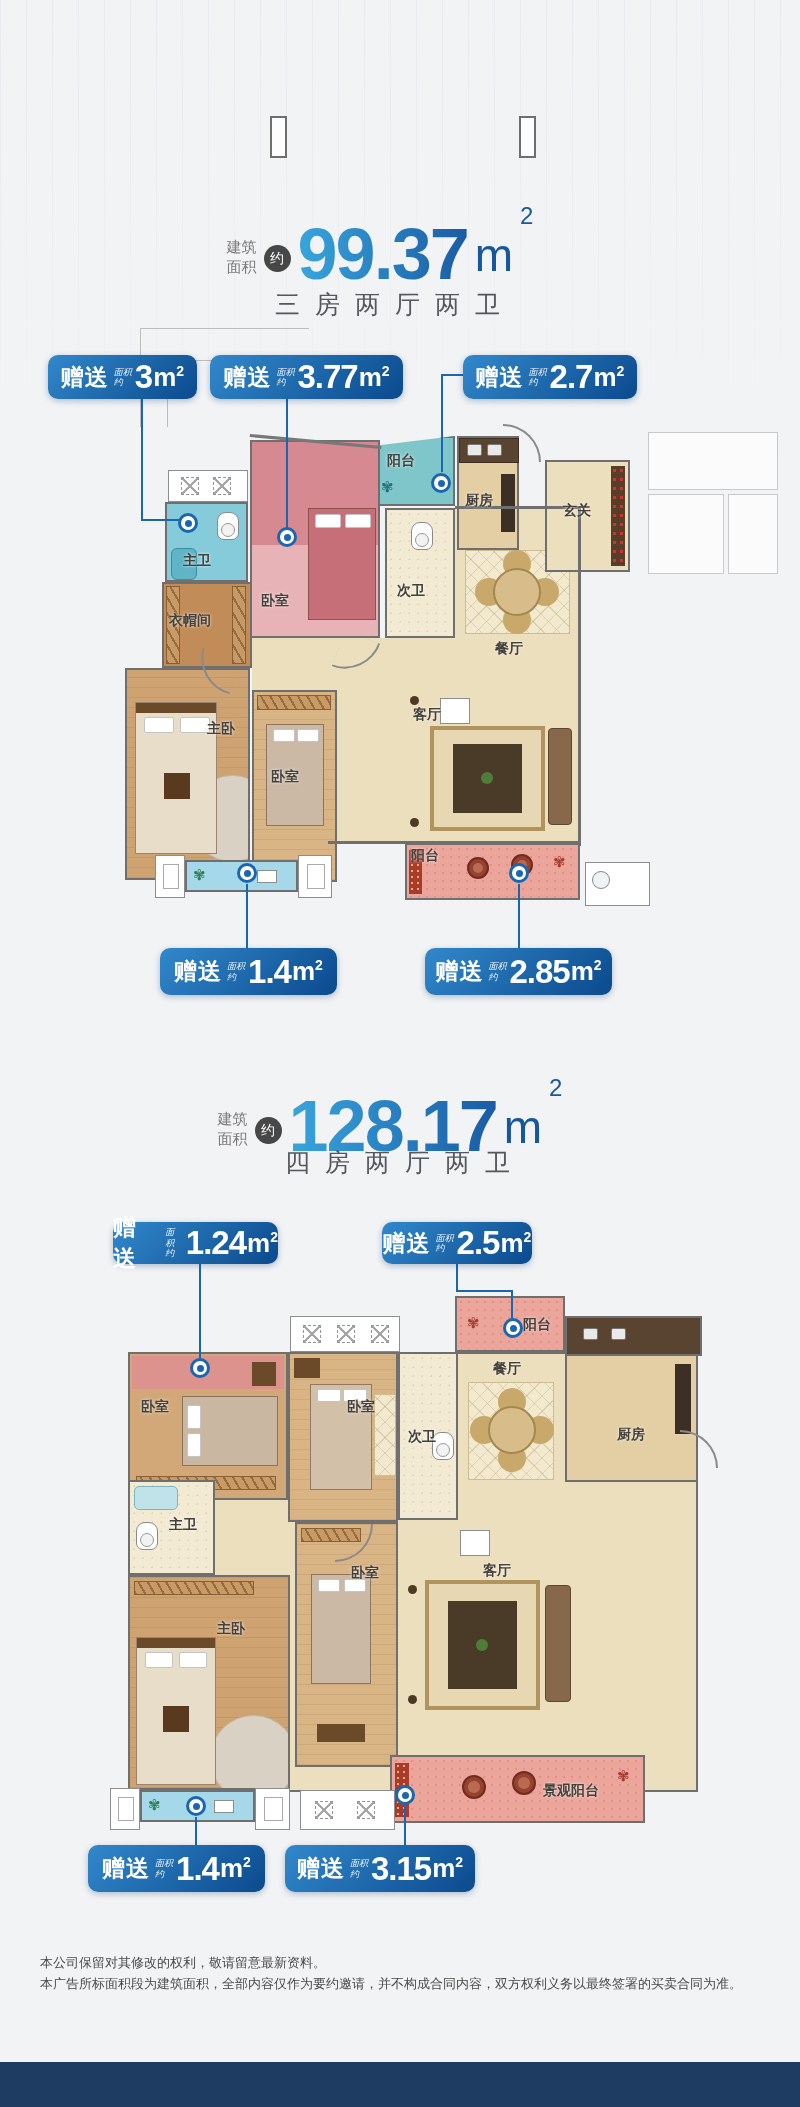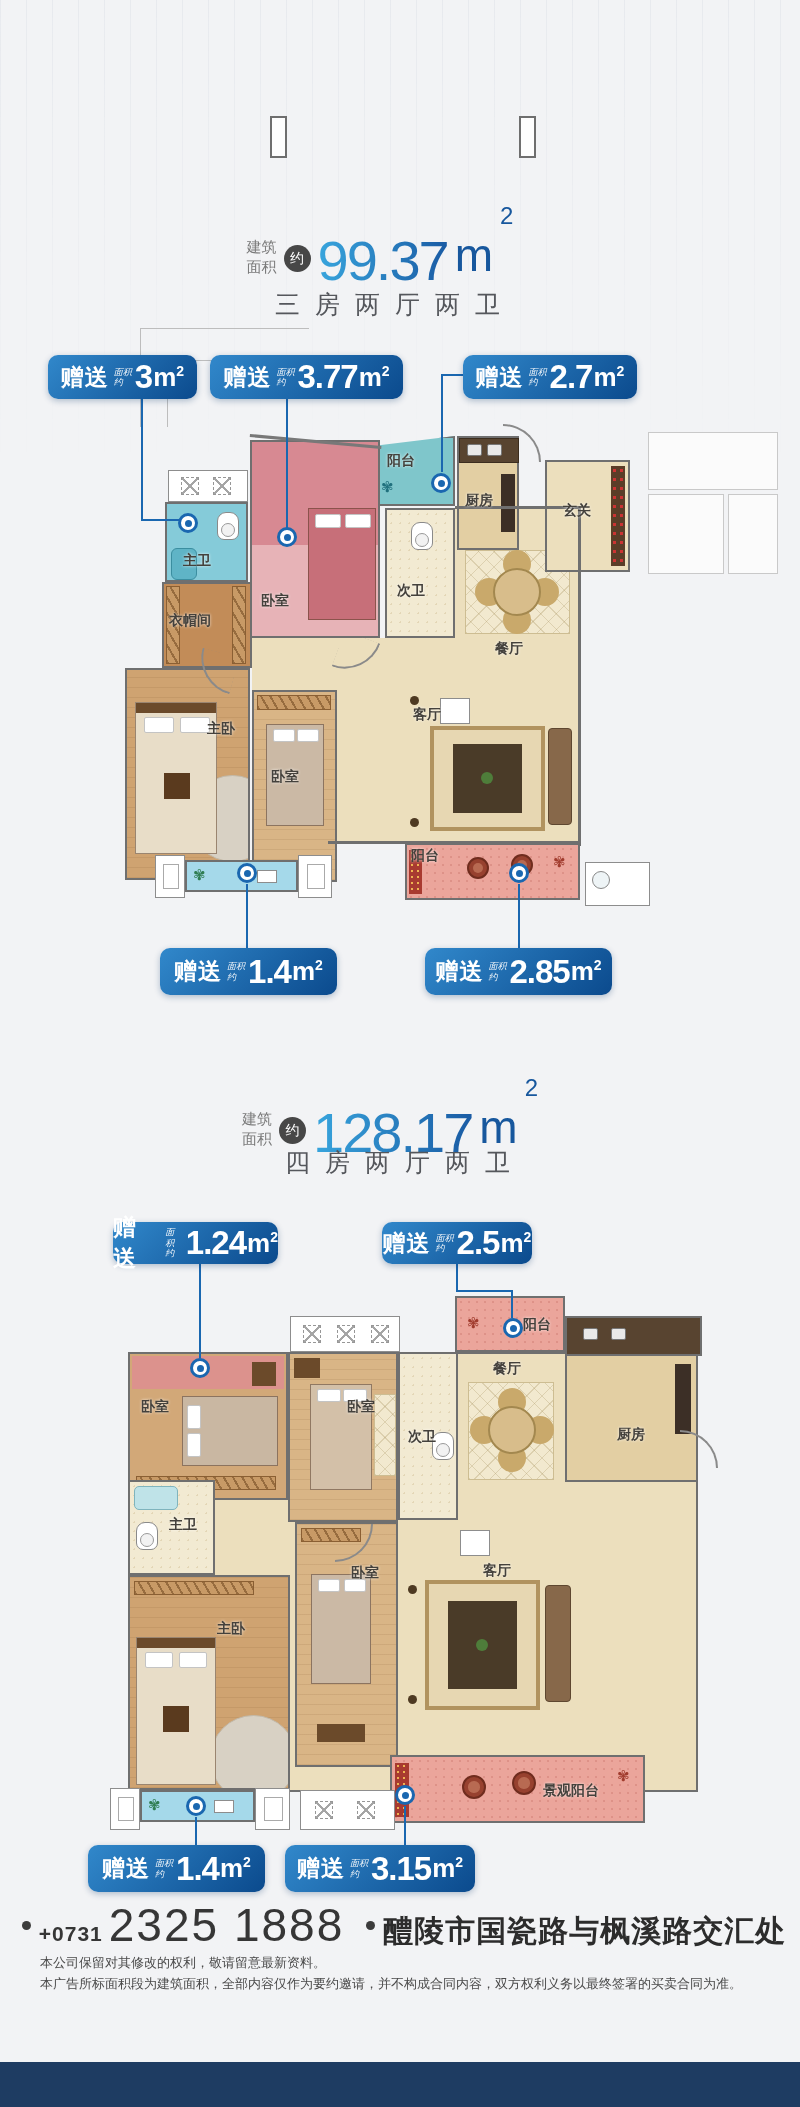--- a/index.html
+++ b/index.html
@@ -10,21 +10,21 @@
     -webkit-mask-image:linear-gradient(180deg,#000 0%,transparent 100%);
     mask-image:linear-gradient(180deg,#000 0%,transparent 100%)}
   
   .banner{position:absolute;left:283px;top:106px;width:236px;height:58px;border:2px solid #6e6e6e;background:rgba(255,255,255,.35);display:flex;align-items:center;justify-content:center}
   .banner-title{font-family:"Liberation Serif","DejaVu Serif",serif;font-size:29px;letter-spacing:13px;padding-left:13px;color:#474747;font-weight:600}
   .handle{position:absolute;width:13px;height:38px;background:#fdfdfd;border:2px solid #6e6e6e}
   
   .arearow{position:absolute;display:flex;align-items:flex-end;justify-content:center;gap:7px}
   .alabel{font-size:15px;line-height:1.3;color:#7a7a7a;margin-bottom:8px;text-align:left}
   .acircle{width:27px;height:27px;border-radius:50%;background:#474747;color:#fff;font-size:14px;display:flex;align-items:center;justify-content:center;margin-bottom:12px}
-  .bignum{font-size:56px;font-weight:400;letter-spacing:-2px;line-height:.8;color:#1e6bb2}
+  .bignum{font-size:72px;font-weight:700;letter-spacing:-2px;line-height:.8;color:#1e6bb2}
   .bigunit{font-size:46px;font-weight:500;color:#17579d;margin-bottom:2px}
   .bigsup{font-size:24px;color:#17579d;align-self:flex-start;margin-top:14px;font-weight:500}
   @supports (-webkit-background-clip:text){
     .bignum{background:linear-gradient(90deg,#38a5dd,#1a5ba4);-webkit-background-clip:text;-webkit-text-fill-color:transparent}
   }
   .subtitle{position:absolute;text-align:center;font-size:25px;font-weight:500;color:#55575c;letter-spacing:15px;padding-left:15px}
   
   .badge{position:absolute;display:flex;align-items:center;justify-content:center;background:linear-gradient(135deg,#3188cb,#0b4a8d);border-radius:10px;color:#fff;z-index:9;box-shadow:0 2px 6px rgba(15,60,110,.3)}
   .badge .g{font-size:23px;font-weight:600;letter-spacing:1px}
   .badge .s{display:flex;flex-direction:column;font-size:9px;line-height:1.15;margin:0 3px 0 5px;opacity:.95}
@@ -448,25 +448,18 @@
   <div class="badge" style="left:285px;top:1845px;width:190px;height:47px">
     <span class="g">赠送</span>
     <span class="s">
         <i>面积</i>
         <i>约</i>
       </span>
     <span class="v">3.15</span>
     <span class="u"><i style="font-style:normal">m</i><sup>2</sup></span>
   </div>
 
-  <div class="phonerow">
-    <span class="dot"></span>
-    <span class="pprefix">+0731</span>
-    <span class="pnum">2325 1888</span>
-    <span class="dot" style="margin-left:22px"></span>
-    <span class="addr">醴陵市国瓷路与枫溪路交汇处</span>
-  </div>
   <div class="disclaimer">
     <div>本公司保留对其修改的权利，敬请留意最新资料。</div>
     <div>本广告所标面积段为建筑面积，全部内容仅作为要约邀请，并不构成合同内容，双方权利义务以最终签署的买卖合同为准。</div>
   </div>
   <div class="bottombar"></div>
 </div>
 
 </body></html>

